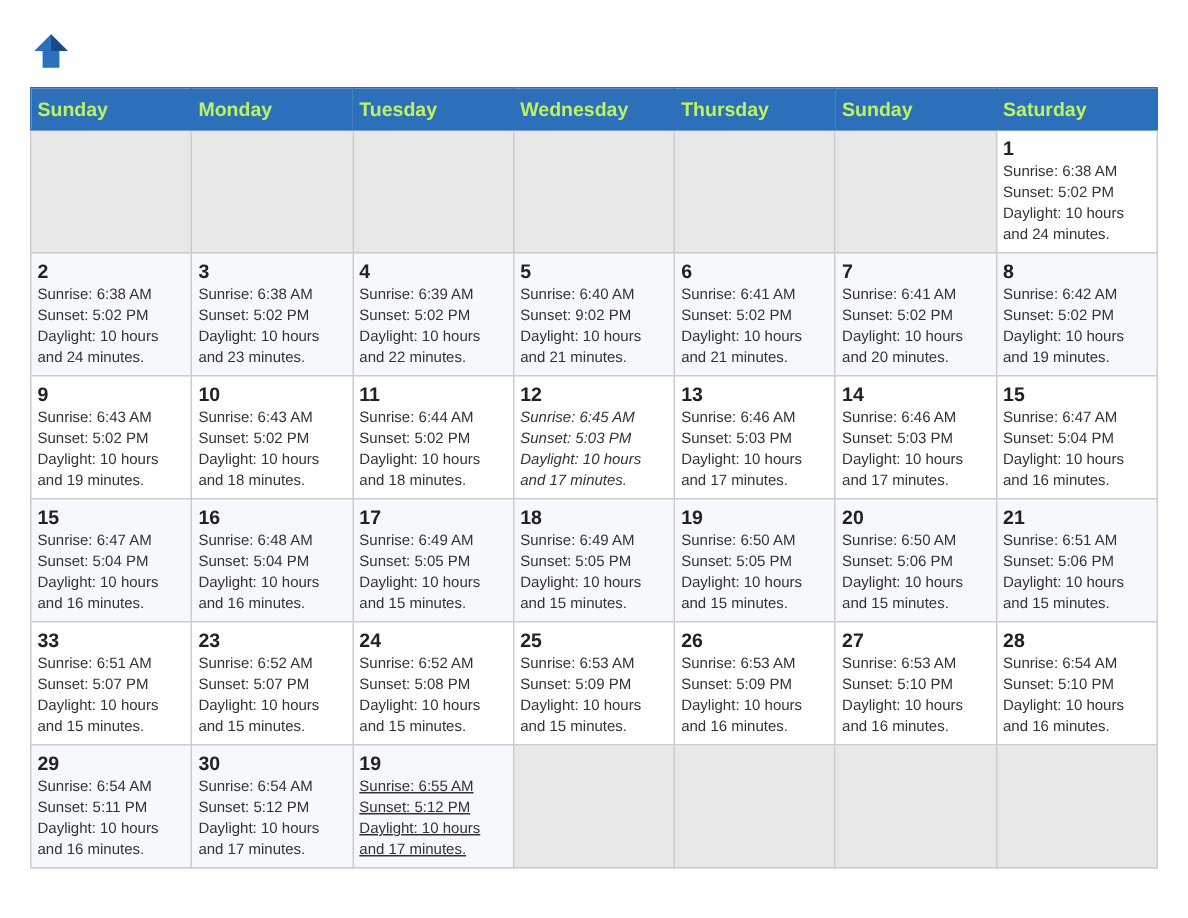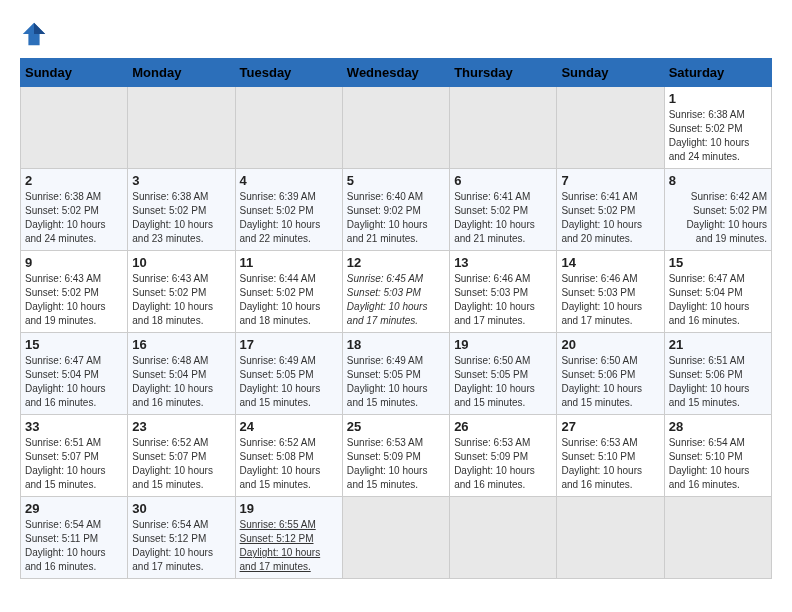--- a/index.html
+++ b/index.html
@@ -47,21 +47,21 @@
       font-size: 15px;
       color: #444;
     }
     table {
       width: 100%;
       border-collapse: collapse;
       font-size: 10.5px;
     }
     thead tr th {
       background-color: #2c6fba;
-      color: #000000;
+      color: #bef264;
       padding: 6px 4px;
       text-align: left;
       font-size: 13px;
       font-weight: bold;
       border: 1px solid #2c6fba;
     }
     tbody tr td {
       border: 1px solid #ccc;
       padding: 4px 4px;
       vertical-align: top;
@@ -174,21 +174,21 @@
           </td>
           <td>
             <span class="day-num">7</span>
             <div class="day-info" style="white-space: pre-line;">Sunrise: 6:41 AM
 Sunset: 5:02 PM
 Daylight: 10 hours
 and 20 minutes.</div>
           </td>
           <td>
             <span class="day-num">8</span>
-            <div class="day-info" style="white-space: pre-line; text-align: right;">Sunrise: 6:42 AM
+            <div class="day-info" style="white-space: pre-line;">Sunrise: 6:42 AM
 Sunset: 5:02 PM
 Daylight: 10 hours
 and 19 minutes.</div>
           </td>
         </tr>
         <tr>
           <td>
             <span class="day-num">9</span>
             <div class="day-info" style="white-space: pre-line;">Sunrise: 6:43 AM
 Sunset: 5:02 PM

